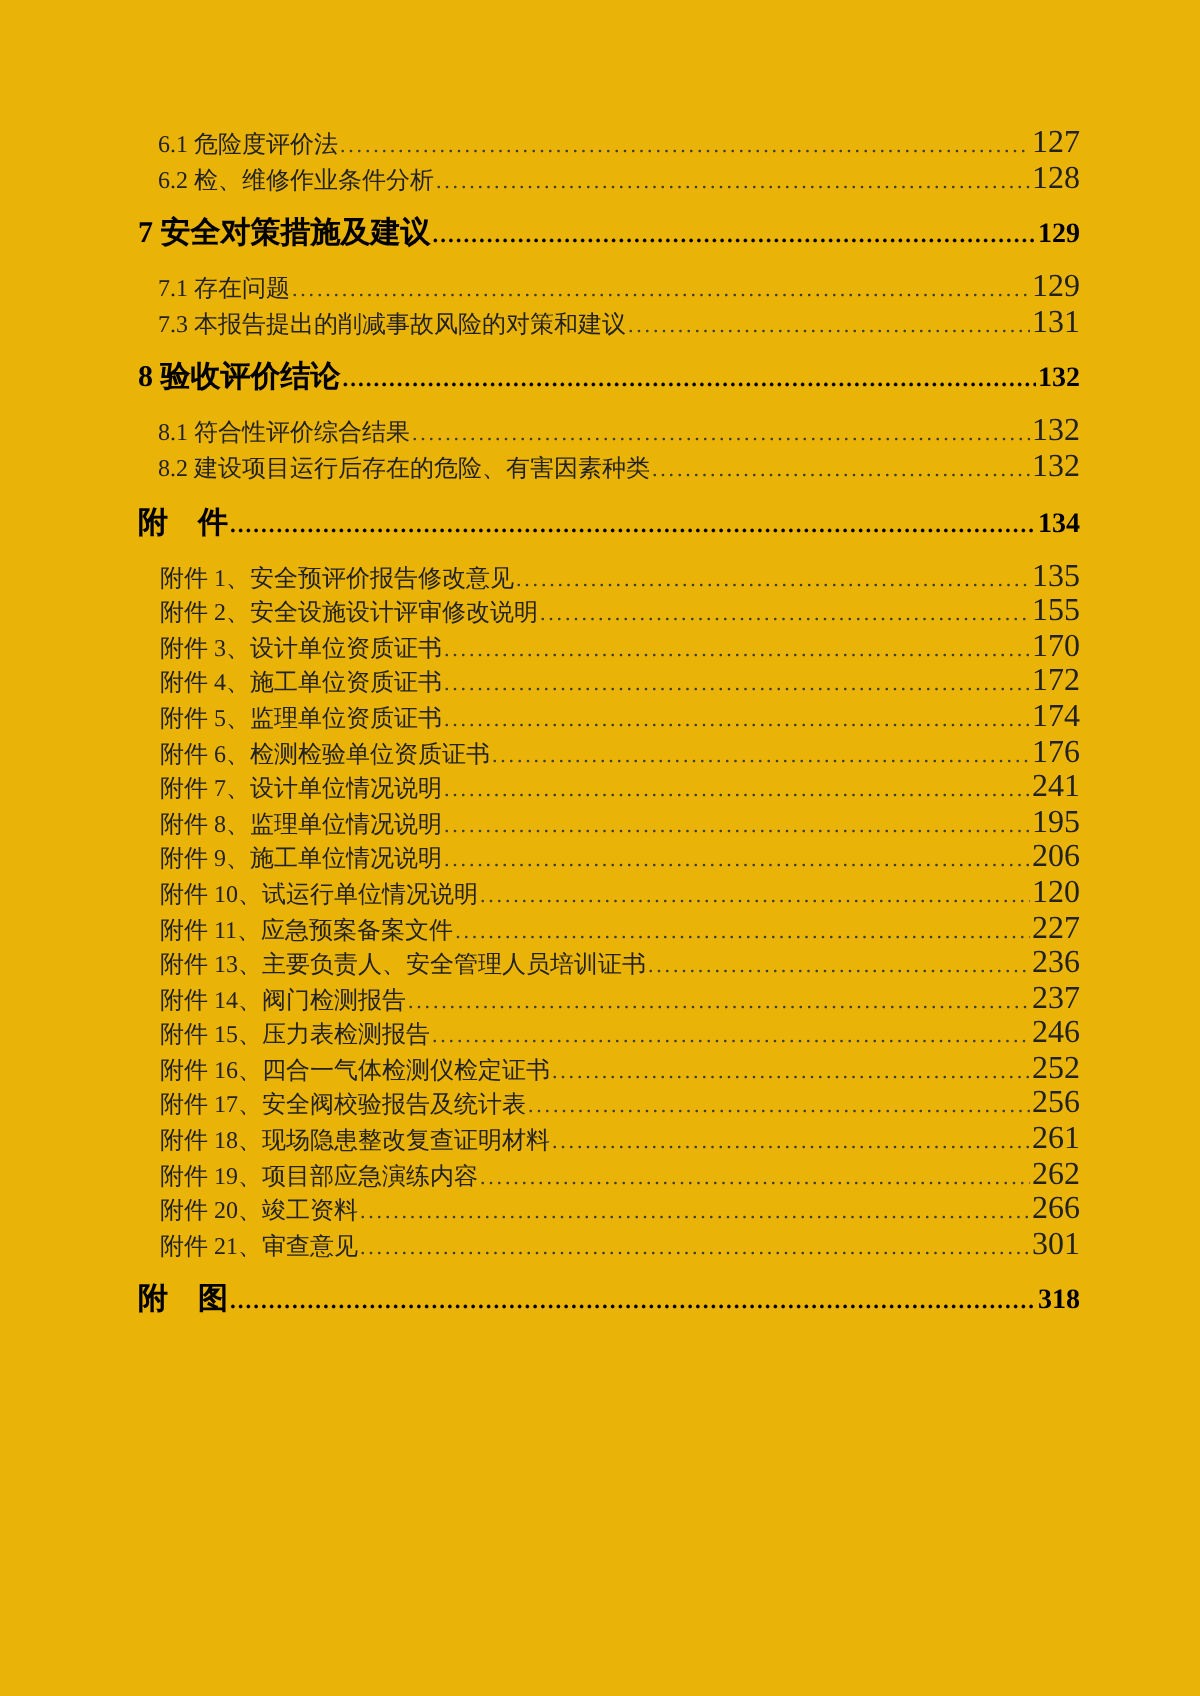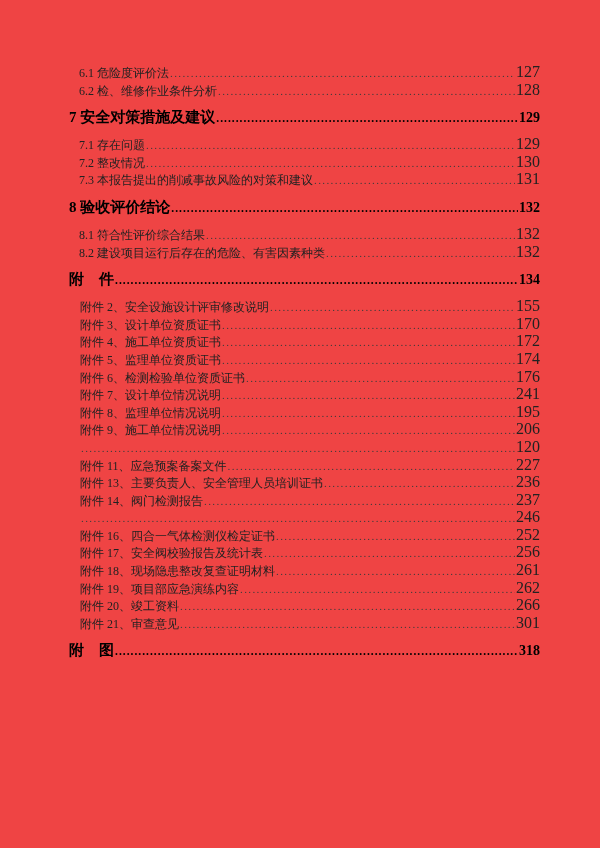--- a/index.html
+++ b/index.html
@@ -11,21 +11,21 @@
     height: 848px;
     position: relative;
     background: #ffffff;
     font-family: "Liberation Serif", "DejaVu Serif", serif;
     color: #1f1f1f;
     overflow: hidden;
   }
   .sheet {
     position: absolute;
     inset: 0;
-    background: #ef4444;
+    background: #eab308;
   }
   .toc {
     position: absolute;
     left: 69px;
     right: 60px;
     top: 64px;
   }
   .row {
     display: flex;
     align-items: baseline;
@@ -96,25 +96,20 @@
         <span class="label">7 安全对策措施及建议</span>
         <span class="dots"></span>
         <span class="page">129</span>
       </div>
       <div class="row sub">
         <span class="label">7.1 存在问题</span>
         <span class="dots"></span>
         <span class="page">129</span>
       </div>
       <div class="row sub">
-        <span class="label">7.2 整改情况</span>
-        <span class="dots"></span>
-        <span class="page">130</span>
-      </div>
-      <div class="row sub">
         <span class="label">7.3 本报告提出的削减事故风险的对策和建议</span>
         <span class="dots"></span>
         <span class="page">131</span>
       </div>
       <div class="row chapter">
         <span class="label">8 验收评价结论</span>
         <span class="dots"></span>
         <span class="page">132</span>
       </div>
       <div class="row sub">
@@ -126,20 +121,25 @@
         <span class="label">8.2 建设项目运行后存在的危险、有害因素种类</span>
         <span class="dots"></span>
         <span class="page">132</span>
       </div>
       <div class="row chapter">
         <span class="label">附　件</span>
         <span class="dots"></span>
         <span class="page">134</span>
       </div>
       <div class="row attachment">
+        <span class="label">附件 1、安全预评价报告修改意见</span>
+        <span class="dots"></span>
+        <span class="page">135</span>
+      </div>
+      <div class="row attachment">
         <span class="label">附件 2、安全设施设计评审修改说明</span>
         <span class="dots"></span>
         <span class="page">155</span>
       </div>
       <div class="row attachment">
         <span class="label">附件 3、设计单位资质证书</span>
         <span class="dots"></span>
         <span class="page">170</span>
       </div>
       <div class="row attachment">
@@ -166,39 +166,41 @@
         <span class="label">附件 8、监理单位情况说明</span>
         <span class="dots"></span>
         <span class="page">195</span>
       </div>
       <div class="row attachment">
         <span class="label">附件 9、施工单位情况说明</span>
         <span class="dots"></span>
         <span class="page">206</span>
       </div>
       <div class="row attachment">
+        <span class="label">附件 10、试运行单位情况说明</span>
         <span class="dots"></span>
         <span class="page">120</span>
       </div>
       <div class="row attachment">
         <span class="label">附件 11、应急预案备案文件</span>
         <span class="dots"></span>
         <span class="page">227</span>
       </div>
       <div class="row attachment">
         <span class="label">附件 13、主要负责人、安全管理人员培训证书</span>
         <span class="dots"></span>
         <span class="page">236</span>
       </div>
       <div class="row attachment">
         <span class="label">附件 14、阀门检测报告</span>
         <span class="dots"></span>
         <span class="page">237</span>
       </div>
       <div class="row attachment">
+        <span class="label">附件 15、压力表检测报告</span>
         <span class="dots"></span>
         <span class="page">246</span>
       </div>
       <div class="row attachment">
         <span class="label">附件 16、四合一气体检测仪检定证书</span>
         <span class="dots"></span>
         <span class="page">252</span>
       </div>
       <div class="row attachment">
         <span class="label">附件 17、安全阀校验报告及统计表</span>

